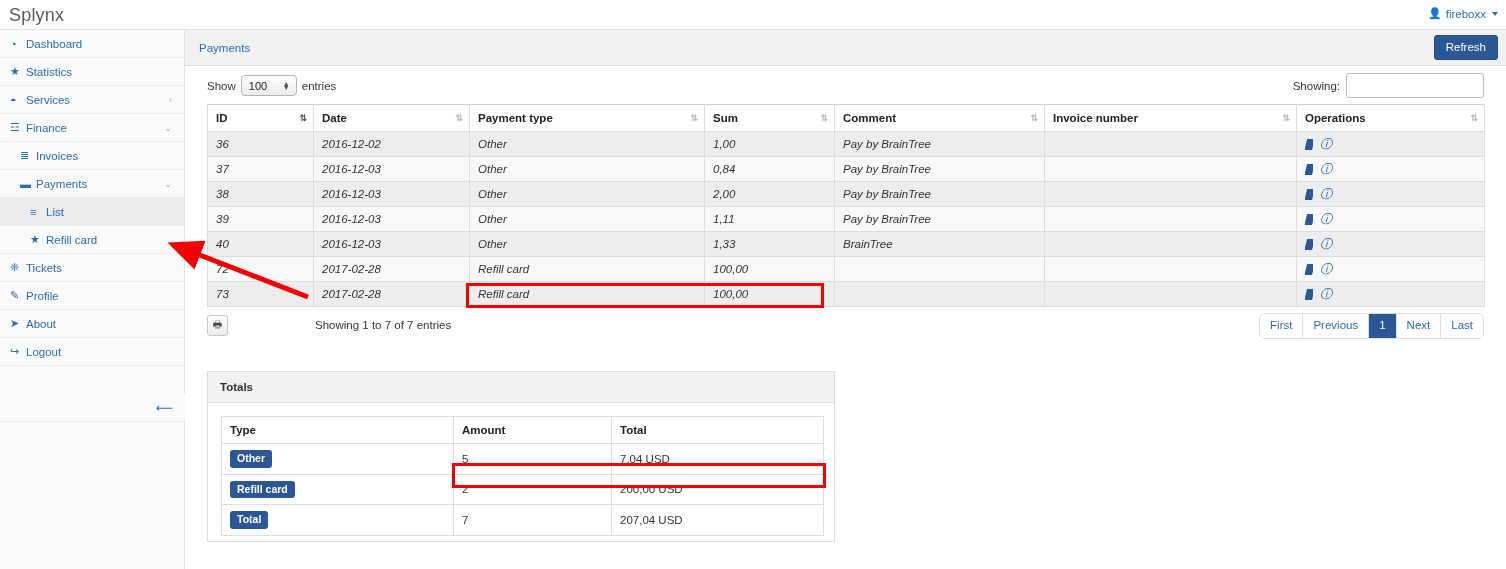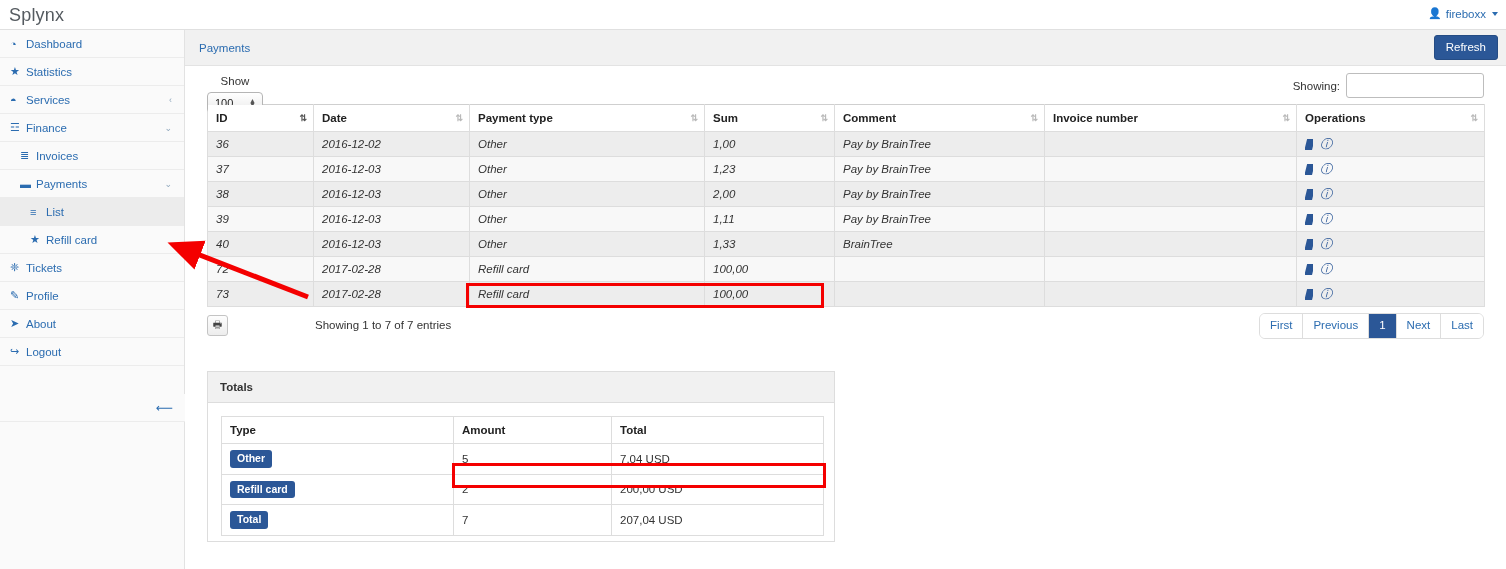--- a/index.html
+++ b/index.html
@@ -111,21 +111,21 @@
 
   .content { position: relative; padding: 0 22px; }
 
   
   .ctl-row {
     position: relative; height: 38px;
   }
   .length-ctl {
     position: absolute; left: 0; top: 9px;
     font-size: 11.5px; color: #333;
-    display: flex; align-items: center; gap: 5px; flex-direction: column;
+    display: flex; align-items: center; gap: 5px;
   }
   .sel-box {
     position: relative;
     width: 56px; height: 21px;
     border: 1px solid #b5b5b5;
     border-radius: 4px;
     background: linear-gradient(#ffffff, #ebebeb);
     display: flex; align-items: center;
     padding-left: 7px;
     font-size: 11px;
@@ -415,21 +415,21 @@
                 <div class="ops">
                   <span class="op-ic" style="font-size: 11px; width: 8px; overflow: hidden;">▉</span>
                   <span class="op-ic">ⓘ</span>
                 </div>
               </td>
             </tr>
             <tr class="even">
               <td>37</td>
               <td>2016-12-03</td>
               <td>Other</td>
-              <td>1,23</td>
+              <td>0,84</td>
               <td>Pay by BrainTree</td>
               <td></td>
               <td>
                 <div class="ops">
                   <span class="op-ic" style="font-size: 11px; width: 8px; overflow: hidden;">▉</span>
                   <span class="op-ic">ⓘ</span>
                 </div>
               </td>
             </tr>
             <tr class="odd">

